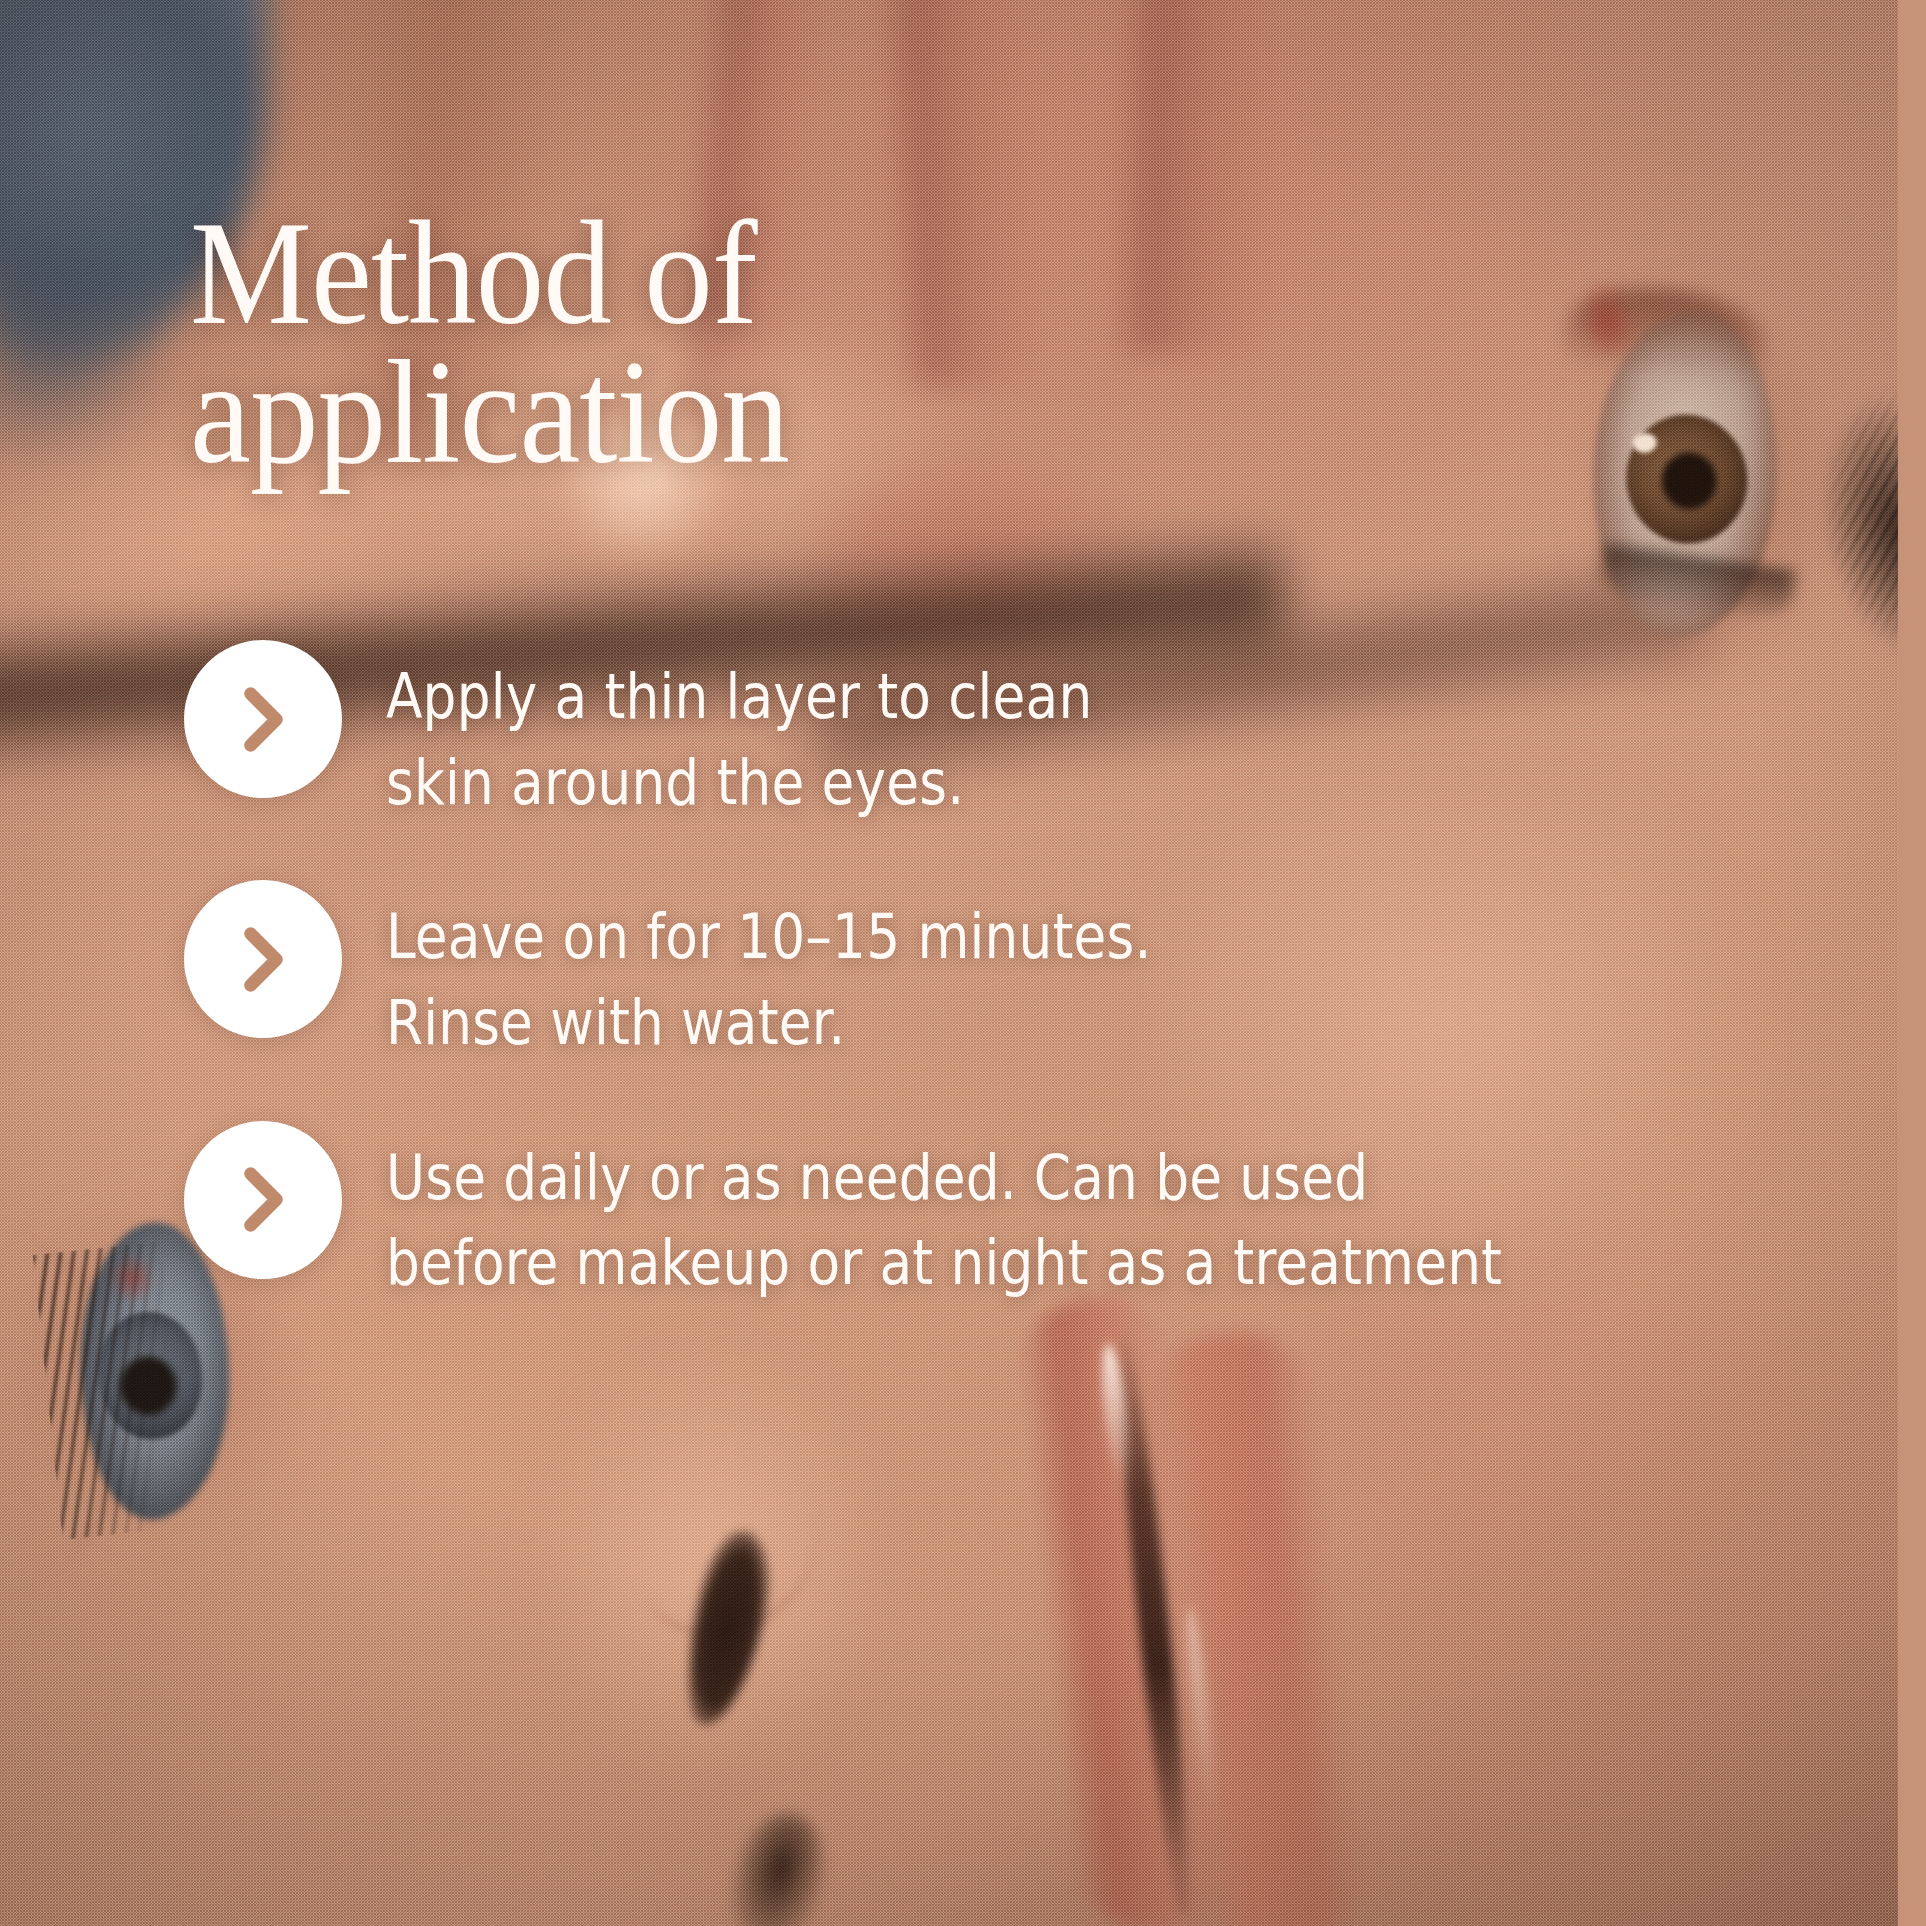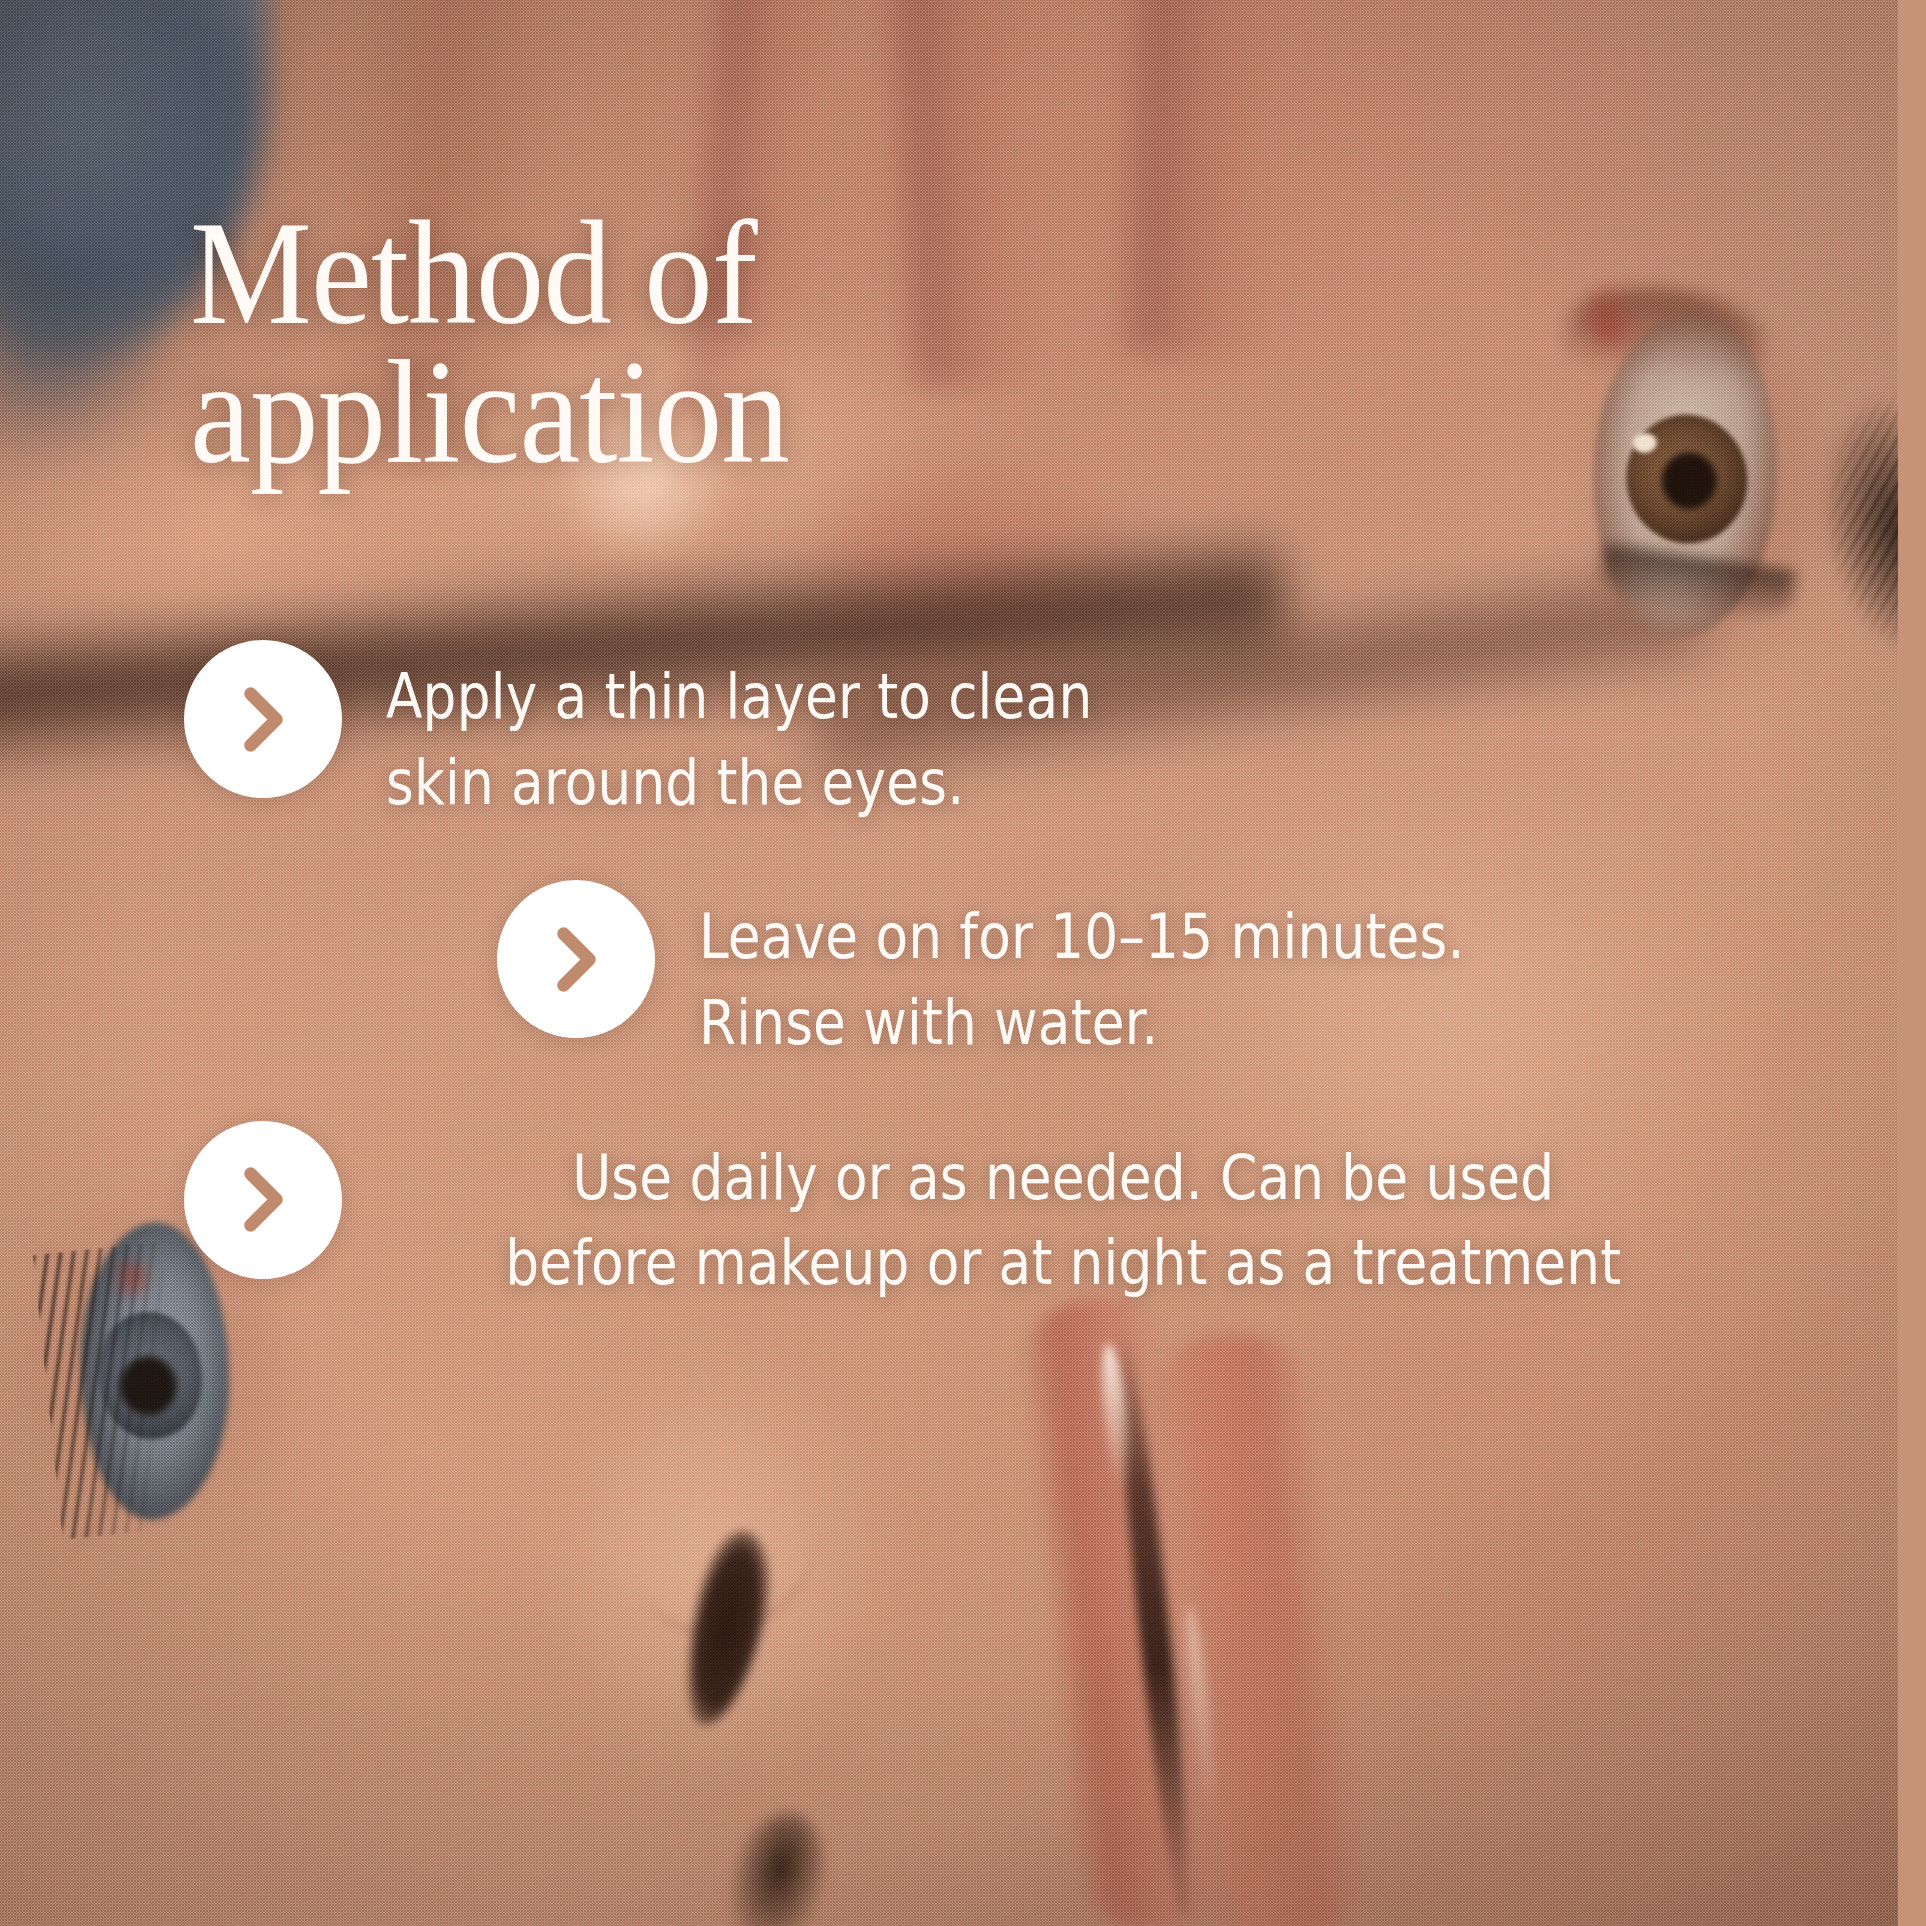--- a/index.html
+++ b/index.html
@@ -305,21 +305,21 @@
     position:absolute;
     left:184px; top:640px;
     width:1643px;
   }
   .step {
     display:flex;
     align-items:flex-start;
     gap:44px;
     margin-bottom:55px;
   }
-  .step:last-child { margin-bottom:8px;text-align:center; }
+  .step:last-child { margin-bottom:8px; }
 
   .chev-circle {
     flex:0 0 auto;
     width:158px; height:158px;
     border-radius:50%;
     background:#ffffff;
     display:flex; align-items:center; justify-content:center;
     box-shadow:0 3px 22px rgba(60,30,18,0.18);
   }
   .chev-circle svg { display:block; }
@@ -330,21 +330,21 @@
     font-size:63px;
     line-height:1.36;
     font-weight:400;
     letter-spacing:0.2px;
     padding-top:14px;
     text-shadow:0 2px 16px rgba(58,28,16,0.35);
     transform:scaleX(0.94);
     transform-origin:left top;
     white-space:pre-line;
   }
-  .step-2 { margin-top:0;justify-content:center; }
+  .step-2 { margin-top:0; }
   .step-3 .step-text { width:1505px; }
 </style>
 </head>
 <body>
 
 <div class="canvas">
 
   <div class="photo">
     <div class="photo-base"></div>
 

